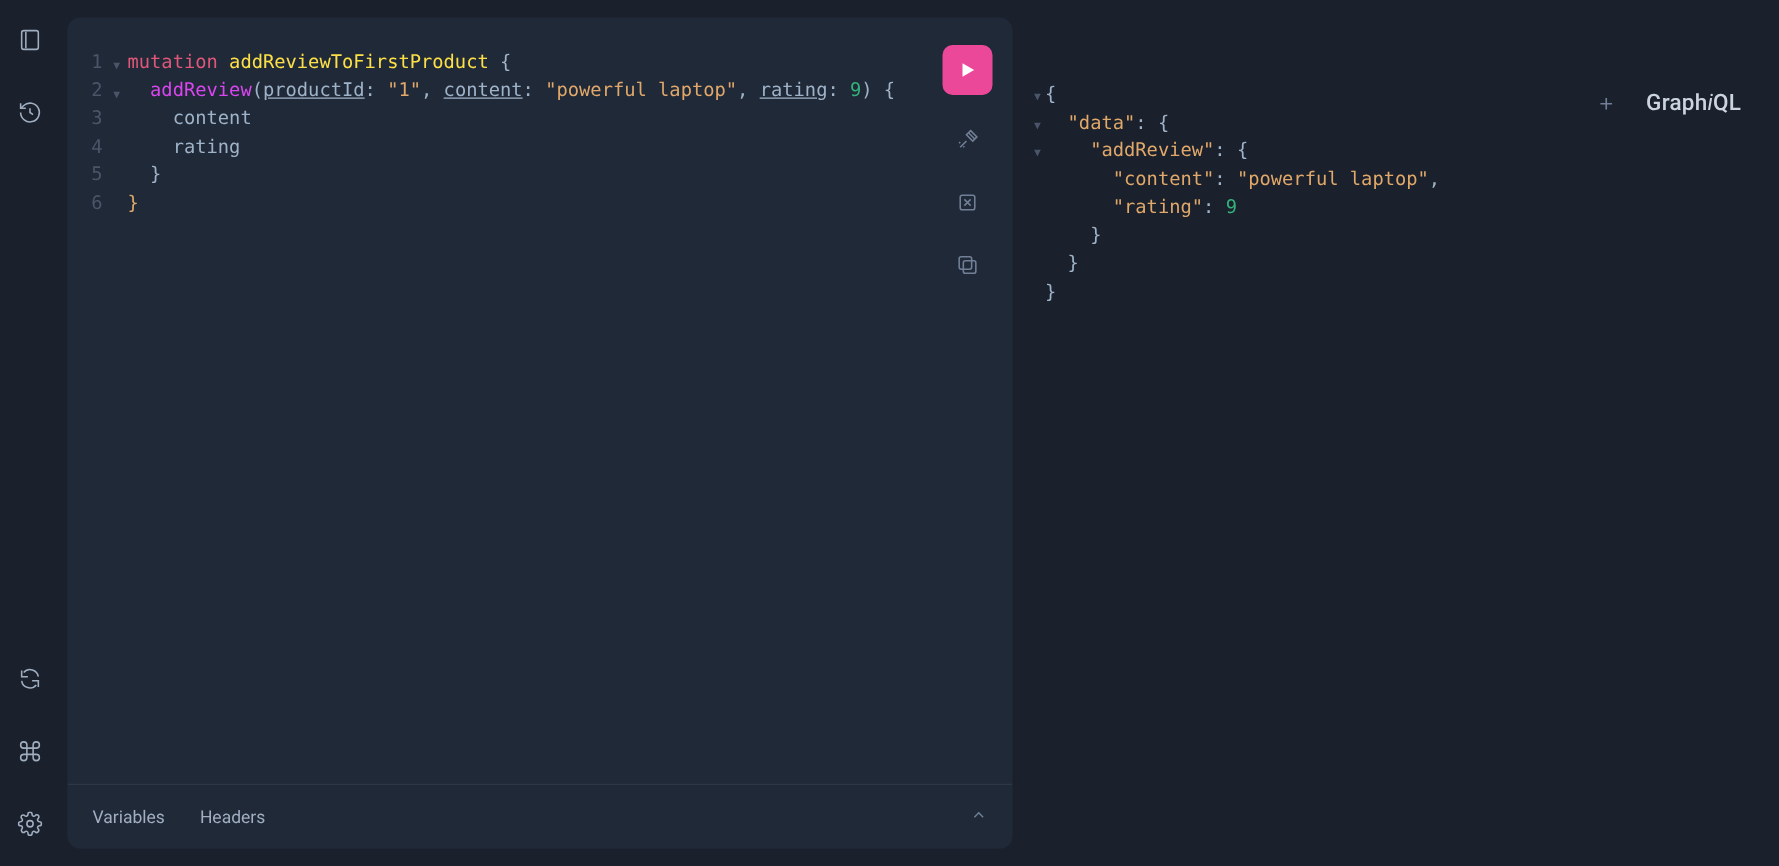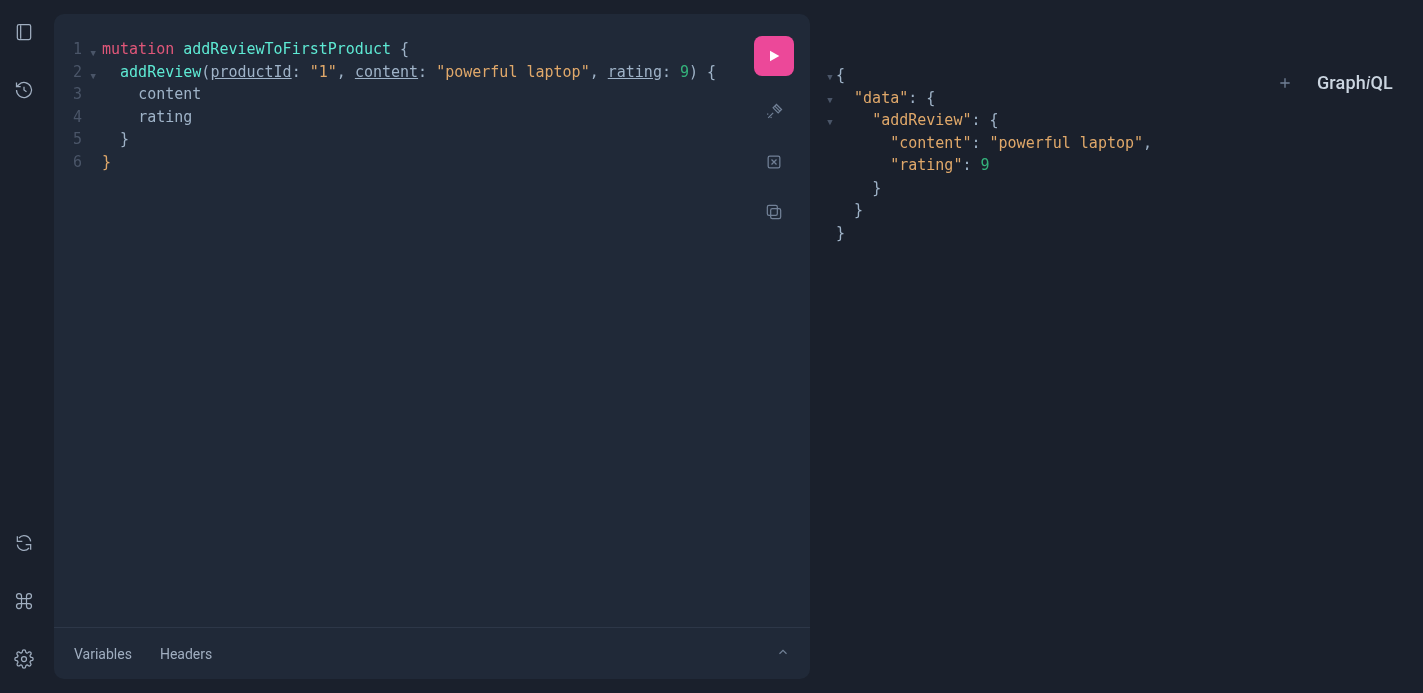--- a/index.html
+++ b/index.html
@@ -122,22 +122,22 @@
     color: #4a5568;
   }
   .code {
     flex: 1;
     white-space: pre;
     color: #9fb3c8;
   }
   .code-line { height: 22.5px; }
 
   .tok-keyword   { color: #e05779; }
-  .tok-name      { color: #5eead4; margin-top: 20px; }
-  .tok-field     { color: #5eead4; }
+  .tok-name      { color: #fde047; margin-top: 20px; }
+  .tok-field     { color: #d946ef; }
   .tok-arg       { color: #9fb3c8; text-decoration: underline; }
   .tok-punct     { color: #9fb3c8; }
   .tok-string    { color: #e0a86a; }
   .tok-number    { color: #34b27b; }
   .tok-prop      { color: #9fb3c8; }
   .tok-brace-hl  { color: #e0a86a; }
 
   
   .editor-tools {
     position: absolute;

